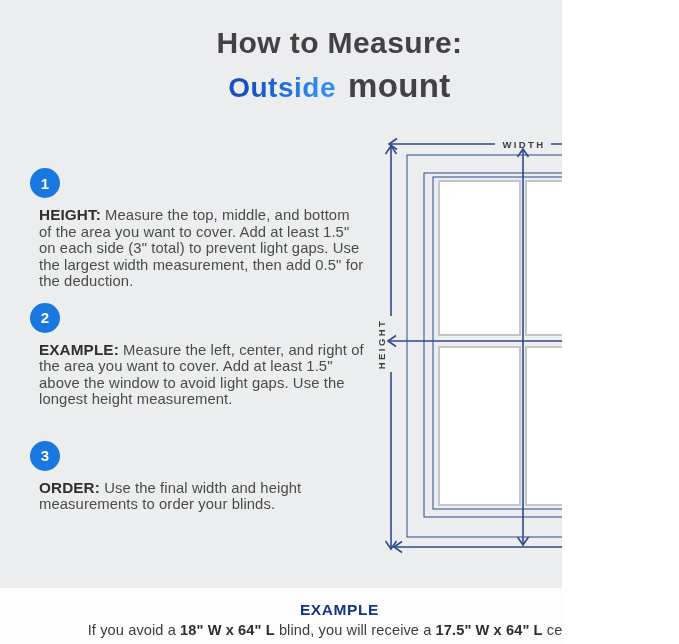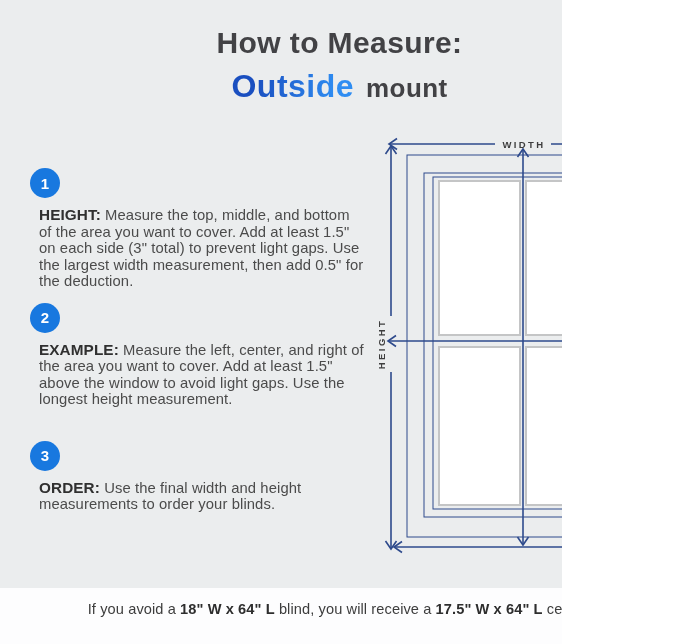--- a/index.html
+++ b/index.html
@@ -9,28 +9,28 @@
     background:var(--page_bg,#ebedee);
   }
   
   .title{position:absolute;top:26px;left:0;width:679px;text-align:center;}
   .title-line1{
     font-size:30px;font-weight:700;letter-spacing:.4px;
     color:var(--title_text,#424245);line-height:34px;
   }
   .title-line2{margin-top:3px;line-height:46px;white-space:nowrap;}
   .title-highlight{
-    font-size:32px;font-weight:800;letter-spacing:.5px;
+    font-size:28px;font-weight:800;letter-spacing:.5px;
     color:var(--title_blue_dark,#1a4fc0);
     background:linear-gradient(95deg,var(--title_blue_dark,#1a4fc0) 20%,var(--title_blue_light,#2f8df2) 85%);
     -webkit-background-clip:text;background-clip:text;
     -webkit-text-fill-color:transparent;
   }
   .title-suffix{
-    font-size:26px;font-weight:700;letter-spacing:.4px;
+    font-size:33px;font-weight:700;letter-spacing:.4px;
     color:var(--title_text,#424245);margin-left:12px;
   }
   
   .steps{position:absolute;left:29px;top:168px;width:340px;}
   .step-badge{
     width:30px;height:30px;border-radius:50%;
     background:var(--badge_blue,#1878df);
     color:#fff;font-size:15px;font-weight:700;
     display:flex;align-items:center;justify-content:center;
     margin:0 0 9px 1px;
@@ -135,16 +135,17 @@
       <path d="M15 211 H279"></path>
       <path d="M23 205.5 L15 211 L23 216.5"></path>
       <path d="M271 205.5 L279 211 L271 216.5"></path>
     </g>
 
     <text class="dlabel" x="151" y="17.5" text-anchor="middle">WIDTH</text>
     <text class="dlabel" transform="translate(12 214) rotate(-90)" text-anchor="middle">HEIGHT</text>
   </svg>
 
   <footer class="example">
+    <div class="example-heading">EXAMPLE</div>
     <p class="example-text"><span>If you avoid a </span><strong>18" W x 64" L</strong><span> blind, you will receive a </span><strong>17.5" W x 64" L</strong><span> center.</span></p>
   </footer>
 
 </div>
 
 </body></html>

